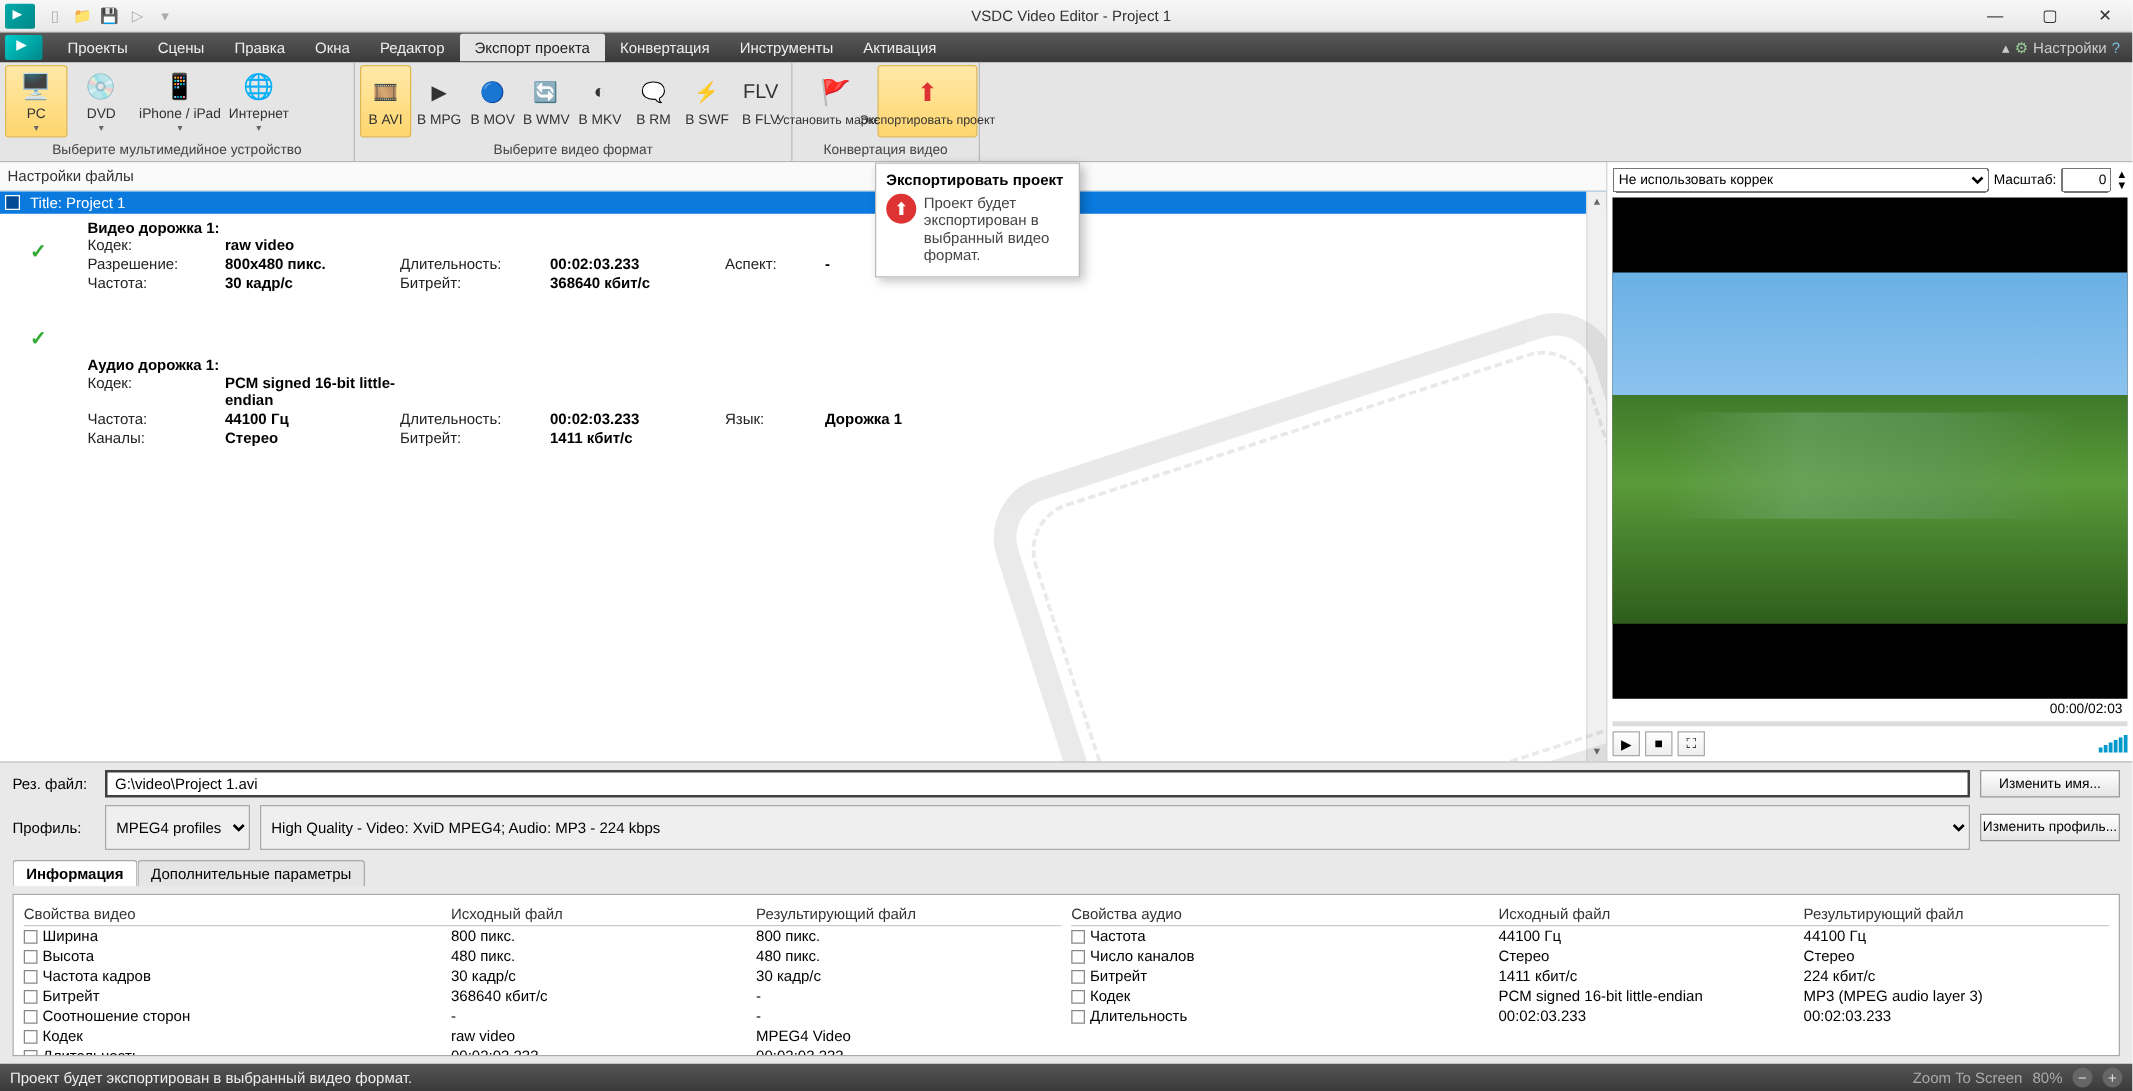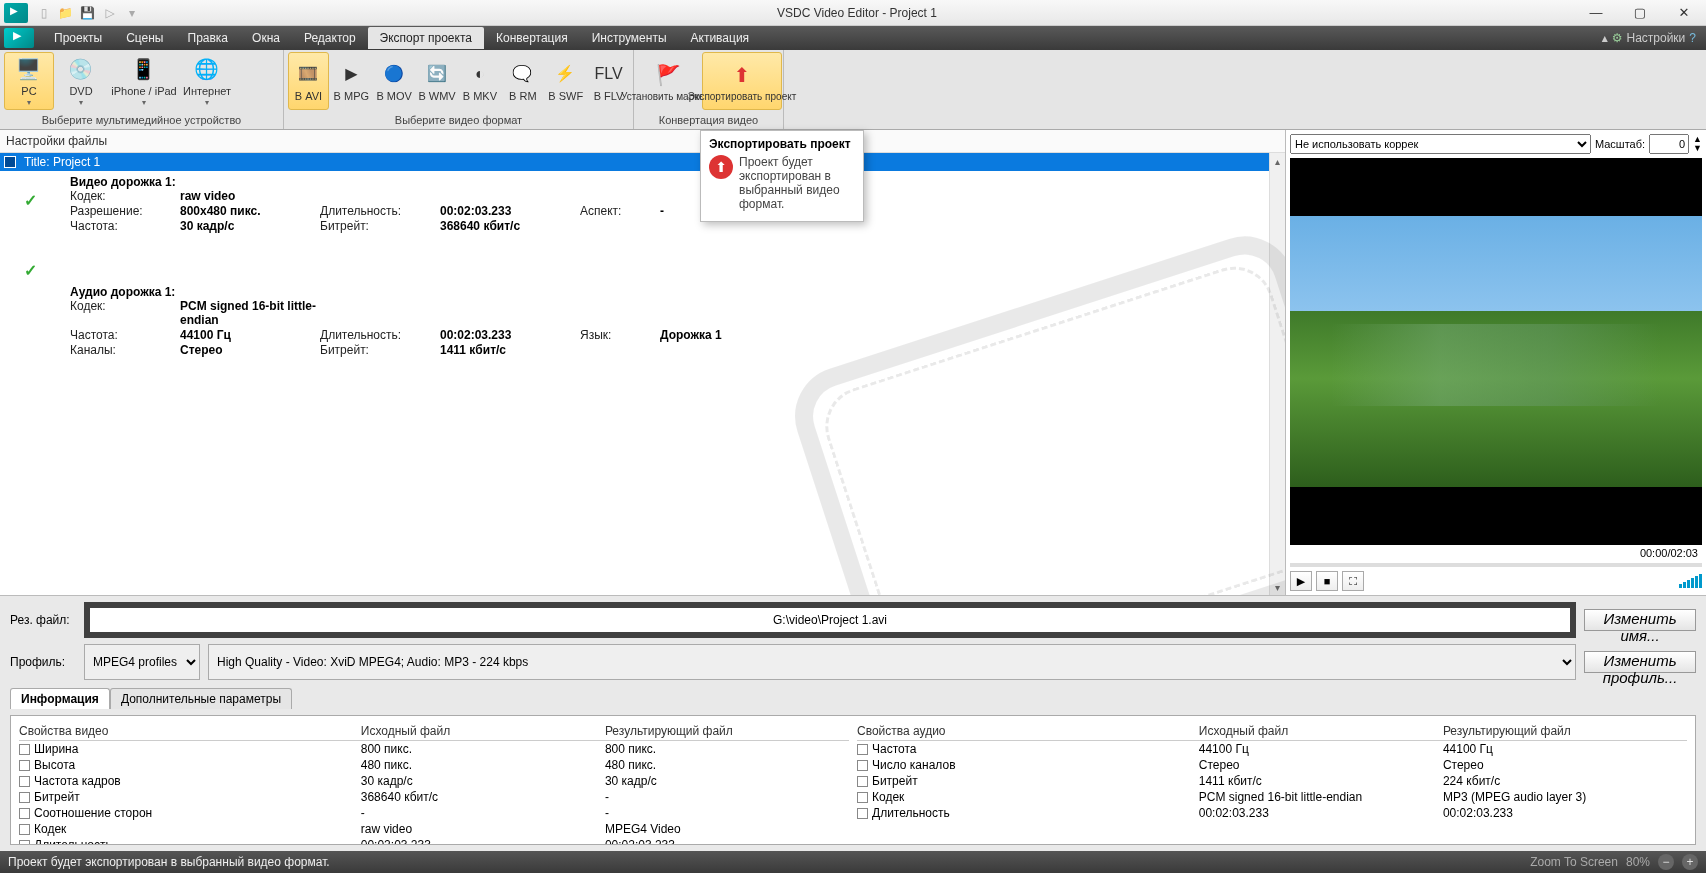--- a/index.html
+++ b/index.html
@@ -74,23 +74,23 @@
 .pv-bar{ height:4px; background:#ddd; margin:2px 0 4px;}
 .pv-ctrls{ display:flex; align-items:center; gap:4px;}
 .pv-ctrls .btn{ width:22px;height:20px;border:1px solid #aaa;background:linear-gradient(#fff,#eee);display:flex;align-items:center;justify-content:center;font-size:11px;cursor:pointer;}
 .pv-ctrls .vol{ margin-left:auto; display:flex; gap:1px; align-items:flex-end;}
 .pv-ctrls .vol span{width:3px;background:#09c;}
 
 
 .form-area{ padding:6px 10px; background:#e9e9e9; border-top:1px solid #bbb; display:flex; flex-direction:column; gap:6px;}
 .frow{ display:flex; align-items:center; gap:8px;}
 .frow .flbl{ width:66px; font-size:12px;}
-.frow input[type=text]{ flex:1; height:36px; padding:2px 6px; border:6px solid #404040; background:#fff; font-size:12px;text-align:center;}
+.frow input[type=text]{ flex:1; height:22px; padding:2px 6px; border:2px solid #404040; background:#fff; font-size:12px;}
 .frow select{ height:36px; border:1px solid #aaa; font-size:12px; padding:1px 4px;}
-.frow .fbtn{ width:112px; height:22px; border:1px solid #999; background:linear-gradient(#fff,#e5e5e5); font-size:15px; cursor:pointer;font-style:italic;}
+.frow .fbtn{ width:112px; height:22px; border:1px solid #999; background:linear-gradient(#fff,#e5e5e5); font-size:11px; cursor:pointer;}
 
 
 .tabs{ display:flex; gap:0; margin-top:2px;}
 .tabs .tab{ padding:3px 10px; background:#e5e5e5; border:1px solid #aaa; border-bottom:none; font-size:12px; cursor:pointer; border-radius:3px 3px 0 0;}
 .tabs .tab.active{ background:#fff; font-weight:bold;}
 .tables{ display:flex; gap:8px; background:#fff; border:1px solid #aaa; padding:8px; height:130px; overflow:hidden;}
 .tbl{ flex:1; }
 .tbl .hdr{ display:flex; font-size:11px; color:#333; border-bottom:1px solid #ccc; padding-bottom:2px;}
 .tbl .hdr span{ flex:1;}
 .tbl .hdr span:first-child{ flex:1.4;}

